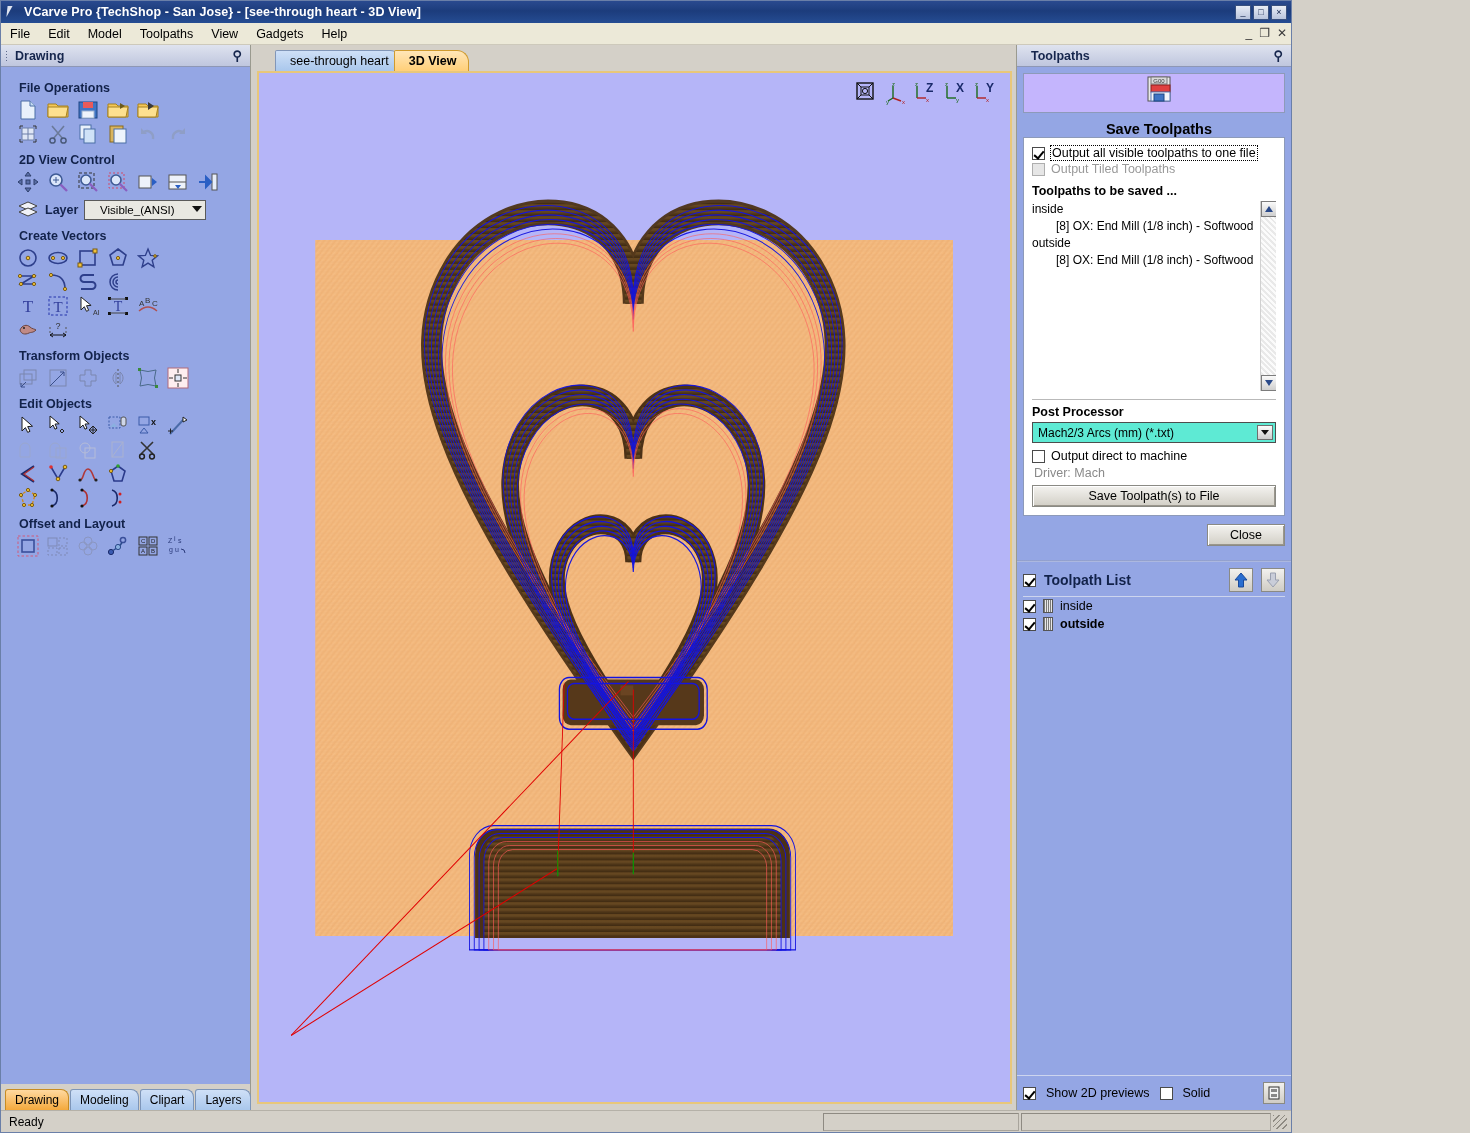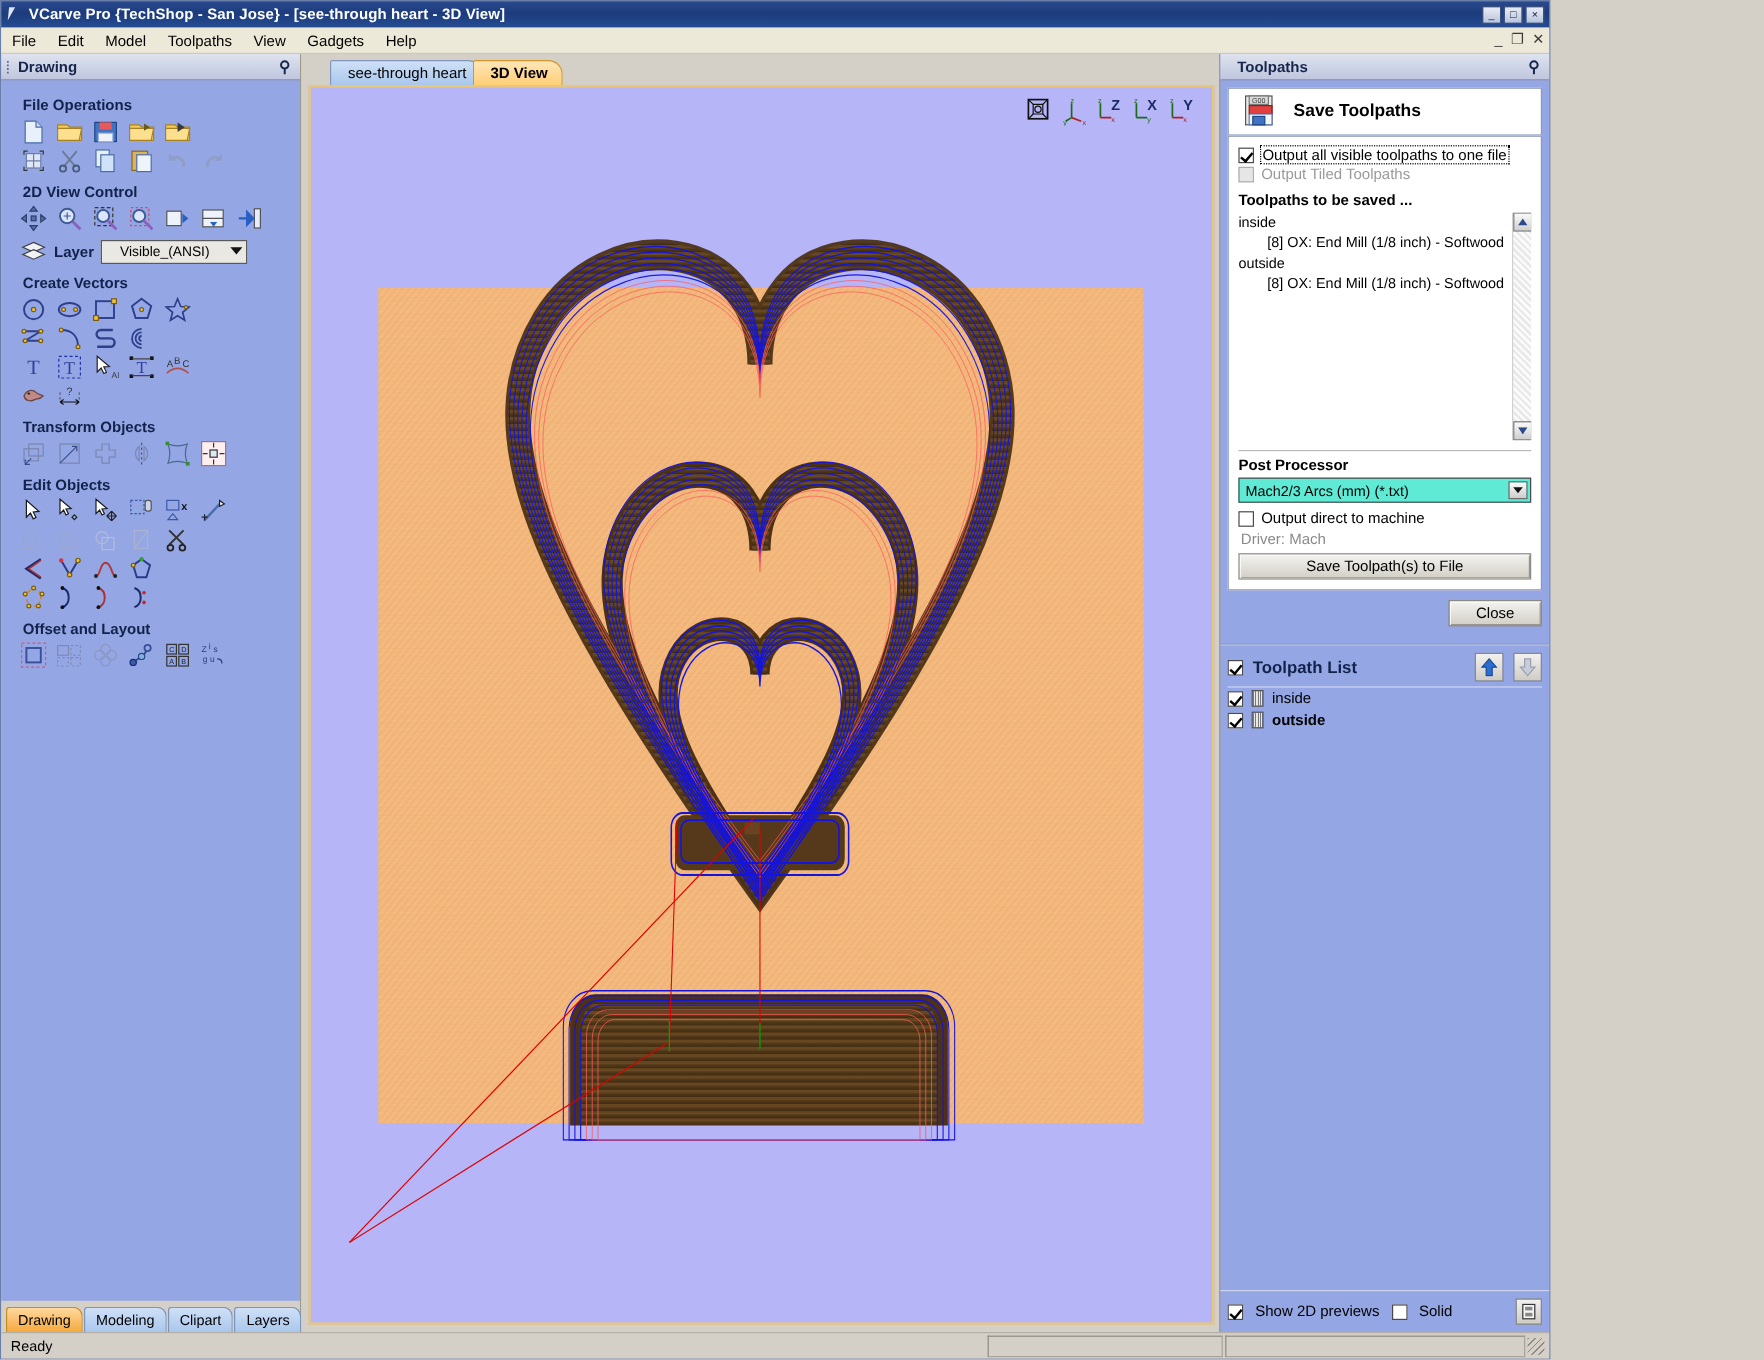--- a/index.html
+++ b/index.html
@@ -187,23 +187,23 @@
 
   
   .rightpanel {
     width: 275px; flex: 0 0 275px;
     background: #94a6e4;
     display: flex; flex-direction: column;
     border-left: 1px solid #9a9a8f;
   }
   .rp-body { padding: 6px; }
   .save-tp-btn {
-    background: #ffffff; border: 1px solid #8d9ab9;
+    background: #c4b5fd; border: 1px solid #8d9ab9;
     height: 40px; display: flex; align-items: center; gap: 14px;
-    padding-left: 10px; margin-bottom: 0;
+    padding-left: 10px; margin-bottom: 24px; flex-direction: column;
   }
   .save-tp-btn .lbl { font-weight: bold; font-size: 14.5px; color:#000; }
 
   .tp-box {
     background: #fff; border: 1px solid #8d9ab9;
     padding: 6px 8px 8px 8px;
   }
   .chk-row { display: flex; align-items: center; gap: 6px; margin: 2px 0; }
   .cbox {
     width: 13px; height: 13px; background:#fff; border: 1px solid #4a4a4a;

